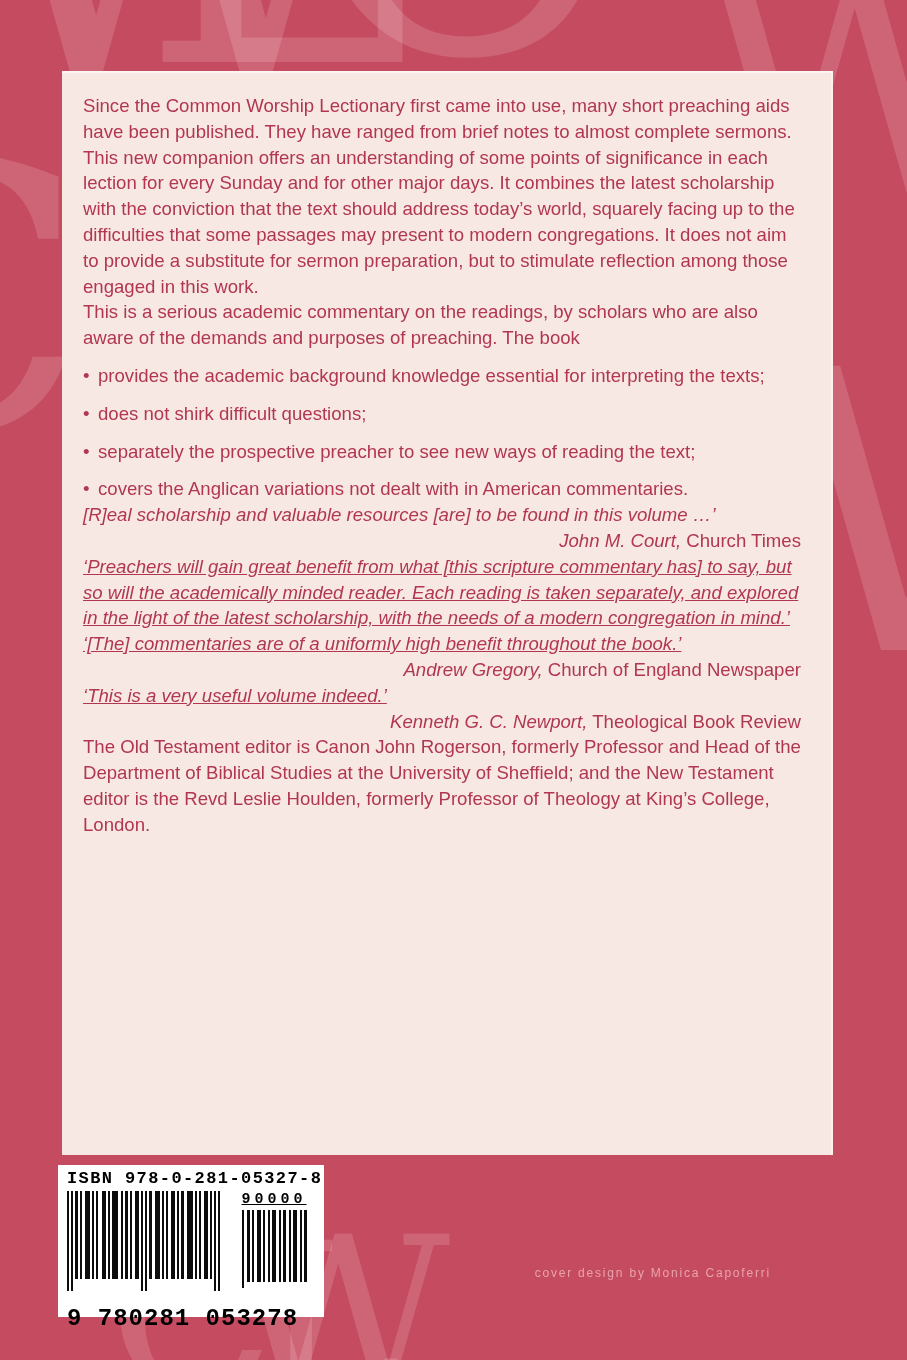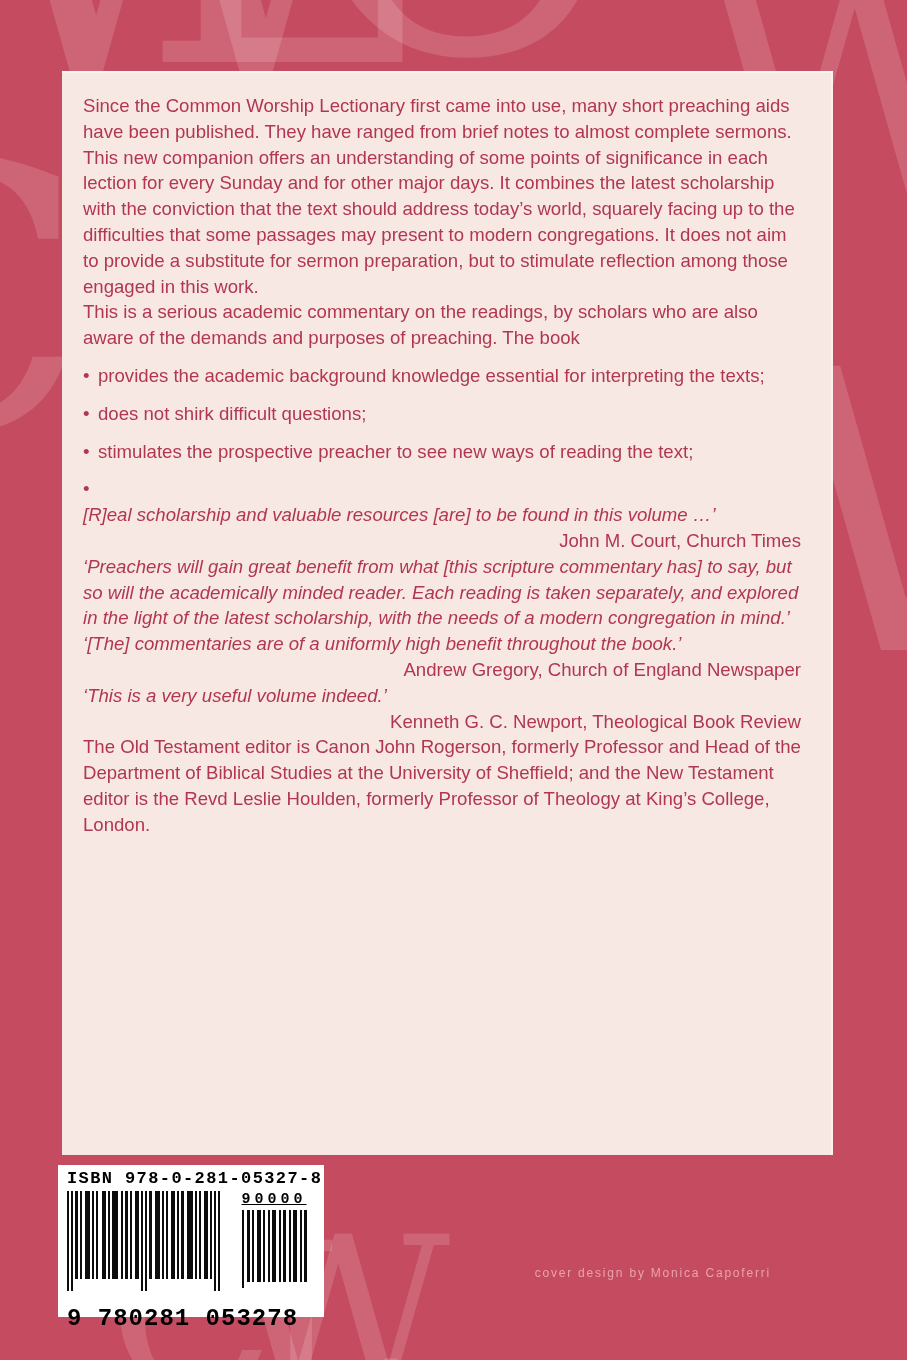--- a/index.html
+++ b/index.html
@@ -59,22 +59,22 @@
     margin-top:12px;
   }
   .bullet-dot{width:15px;flex:0 0 15px;}
   .reviews-header{margin-top:25px;}
   .quote{font-style:italic;}
   .attr{
     text-align:right;
     padding-right:6px;
     margin-top:3px;
   }
-  .attr .attr-name{}
-  .review-block{margin-top:25px;}
+  .attr .attr-name{font-style:italic;}
+  .review-block{margin-top:25px;text-decoration:underline;}
   .editors{margin-top:27px;}
   
   .barcode-box{
     position:absolute;
     left:58px;top:1165px;
     width:266px;height:152px;
     background:#ffffff;
     padding:4px 10px 0 9px;
     color:#000;
   }
@@ -156,25 +156,26 @@
       <li>
         <span class="bullet-dot">•</span>
         <span>provides the academic background knowledge essential for interpreting the texts;</span>
       </li>
       <li>
         <span class="bullet-dot">•</span>
         <span>does not shirk difficult questions;</span>
       </li>
       <li>
         <span class="bullet-dot">•</span>
-        <span>stimulates the prospective preacher to see new ways of reading the text;</span>
-      </li>
-      <li>
-
-        <span class="bullet-dot">•</span>
+        <span>separately the prospective preacher to see new ways of reading the text;</span>
+      </li>
+      <li>
+
+        <span class="bullet-dot">•</span>
+        <span>covers the Anglican variations not dealt with in American commentaries.</span>
       </li>
     </ul>
 
 
     <p class="quote">[R]eal scholarship and valuable resources [are] to be found in this volume …’</p>
     <p class="attr"><span class="attr-name">John M. Court,</span><span> Church Times</span></p>
 
     <p class="quote review-block">‘Preachers will gain great benefit from what [this scripture commentary has] to say, but so will the academically minded reader. Each reading is taken separately, and explored in the light of the latest scholarship, with the needs of a modern congregation in mind.’</p>
 
     <p class="quote review-block">‘[The] commentaries are of a uniformly high benefit throughout the book.’</p>

